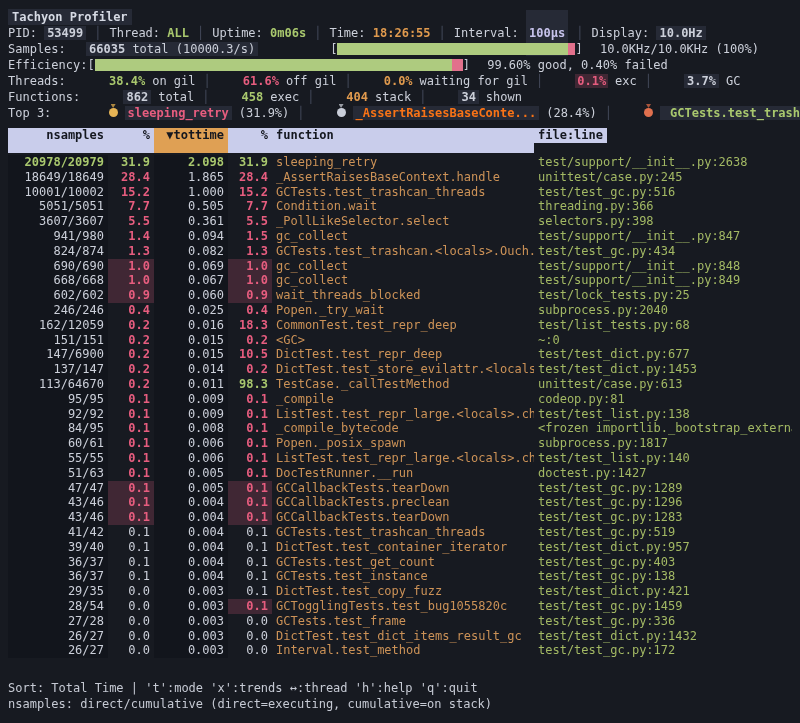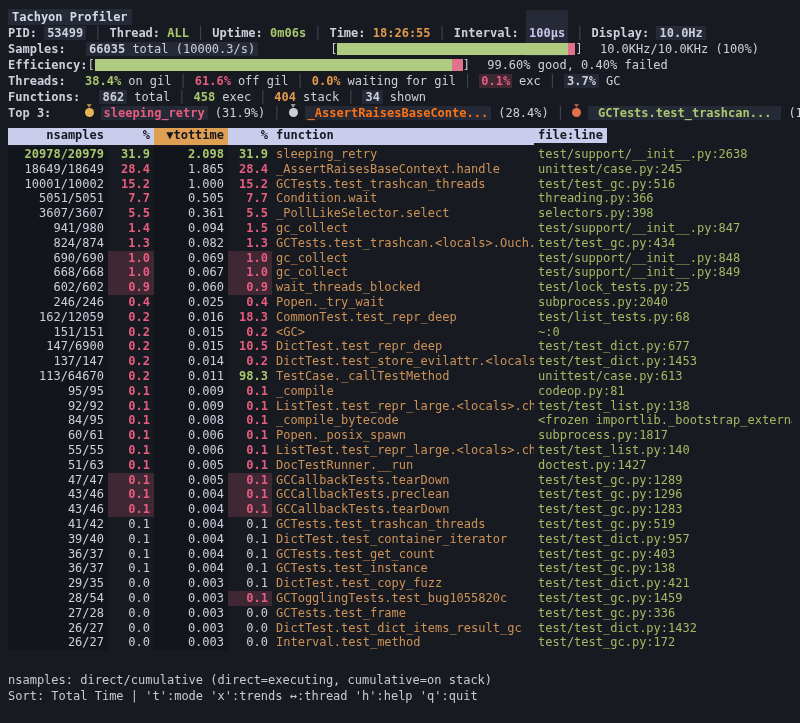--- a/index.html
+++ b/index.html
@@ -7,49 +7,49 @@
     width:800px;height:723px;overflow:hidden;box-sizing:border-box;
     background:#171a21;color:#ccd0da;
     font-family:"DejaVu Sans Mono","Liberation Mono",monospace;
     font-size:12px;padding:9px 8px;
     --green:#a9c86e; --pink:#e75d7f; --orange:#e09a4e; --func:#cc9257;
     --file:#a3b964; --lav:#c7c3ec; --block:#262a36; --pinkbg:rgba(231,93,128,0.20);
     --bargreen:#aecb7f; --barpink:#e2718c; --hdrbg:#c9cdeb; --sorthdrbg:#dfa054;
     --band:#12151c; --sepc:#454b5c;
   }
   .line{height:16px;line-height:16px;white-space:nowrap;}
-  .lbl{font-weight:bold;}
+  .lbl{font-weight:normal;}
   .sep{color:var(--sepc);padding:0 8px;}
   .v-green{color:var(--green);font-weight:bold;}
   .v-pink{color:var(--pink);font-weight:bold;}
   .v-orange{color:var(--orange);font-weight:bold;}
   .v-pinkbg{color:var(--pink);font-weight:bold;background:var(--pinkbg);padding:0 2px;}
   .v-block{background:var(--block);font-weight:bold;padding:0 3px;}
   .v-lav{color:var(--lav);background:var(--block);font-weight:bold;padding:16px 3px;}
   .block{background:var(--block);padding:0 3px;}
   .t{margin-left:7px;}
-  .item{white-space:nowrap;}
+  .item{white-space:nowrap;margin-left:24px;}
   .title-block{display:inline-block;background:var(--block);padding:0 4px;font-weight:bold;color:#d6dae4;}
   
   .bar{display:inline-block;height:12px;vertical-align:-2px;background:var(--bargreen);position:relative;}
   .bar .tail{position:absolute;right:0;top:0;bottom:0;background:var(--barpink);}
   .brk{color:#c8ccd6;}
   #samples-bar{width:238px;}
   #efficiency-bar{width:368px;}
   
   .medal{display:inline-block;width:9px;height:9px;border-radius:50%;margin-right:7px;position:relative;}
   .medal::before{content:"";position:absolute;left:2px;top:-4px;width:5px;height:4px;background:inherit;
     filter:brightness(0.75);clip-path:polygon(0 0,100% 0,50% 100%);}
   .n-pink{color:var(--pink);font-weight:bold;background:var(--block);padding:0 3px;}
   .n-light{color:#f97316;font-weight:bold;background:var(--block);padding:0 3px;}
   .n-green{color:var(--green);font-weight:bold;background:var(--block);padding:0 10px;}
   
   #table{margin-top:7px;}
   .thead,.row{display:grid;grid-template-columns:100px 46px 74px 44px 262px 1fr;}
-  .thead{height:17px;line-height:15px;margin-bottom:2px;}
+  .thead{height:25px;line-height:15px;margin-bottom:2px;}
   .row{height:14.8px;line-height:14.8px;}
   .th{background:var(--hdrbg);color:#14171f;font-weight:bold;padding:0 4px;overflow:hidden;}
   .th.num{text-align:right;}
   .th.sorted{background:var(--sorthdrbg);}
   .th-file-wrap{background:transparent;padding:0;}
   .th-file-wrap span{background:var(--hdrbg);color:#14171f;font-weight:bold;padding:0 4px;display:inline-block;}
   .cell{padding:0 4px;overflow:hidden;white-space:nowrap;}
   .c-n,.c-p1,.c-t,.c-p2{text-align:right;}
   .c-n,.c-t{background:var(--band);}
   .c-f{color:var(--func);}
@@ -384,15 +384,15 @@
         <div class="cell c-p1">0.0</div>
         <div class="cell c-t">0.003</div>
         <div class="cell c-p2">0.0</div>
         <div class="cell c-f">Interval.test_method</div>
         <div class="cell c-file">test/test_gc.py:172</div>
       </div>
     </div>
 </div>
 
 <div id="footer">
+  <div class="line">Sort: Total Time | 't':mode 'x':trends ↔:thread 'h':help 'q':quit</div>
   <div class="line">nsamples: direct/cumulative (direct=executing, cumulative=on stack)</div>
-  <div class="line">Sort: Total Time | 't':mode 'x':trends ↔:thread 'h':help 'q':quit</div>
 </div>
 
 </body></html>

